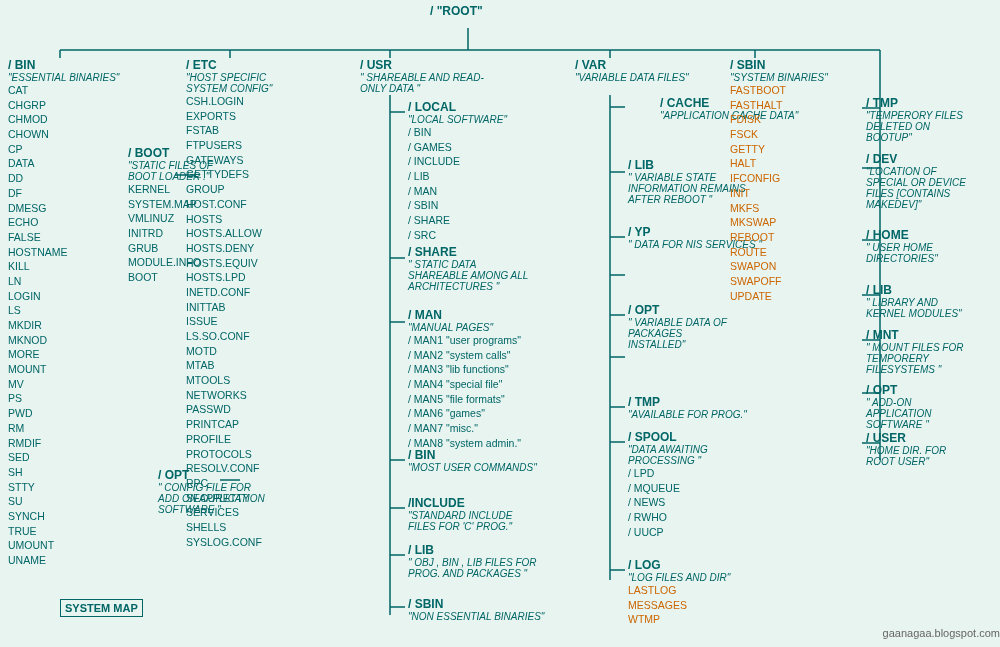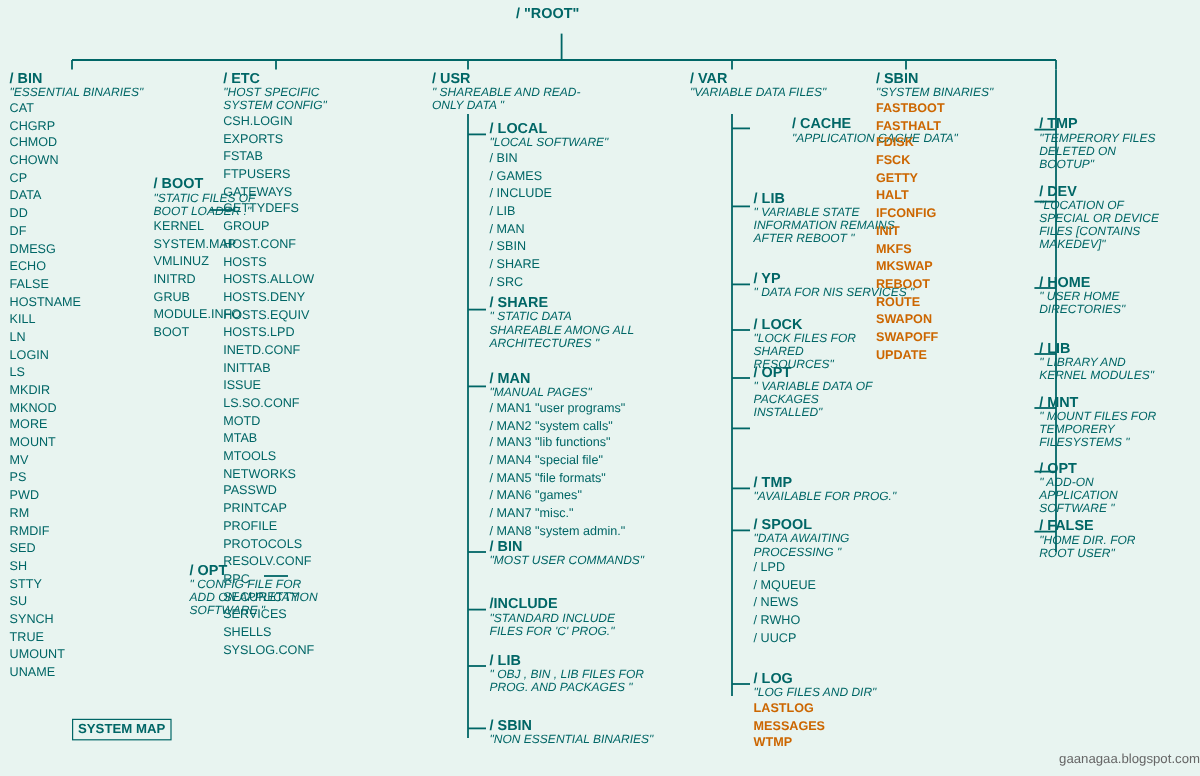--- a/index.html
+++ b/index.html
@@ -40,21 +40,21 @@
 
     .node-list {
       list-style: none;
       font-size: 10.5px;
       color: #006666;
       line-height: 1.4;
     }
 
     .highlight-orange {
       color: #cc6600;
-      font-weight: bold;
+      font-weight: normal;
     }
 
     
     svg.connectors {
       position: absolute;
       top: 0; left: 0;
       width: 1000px;
       height: 647px;
       pointer-events: none;
     }
@@ -310,24 +310,20 @@
   <div class="node" style="top:158px; left:628px;">
     <div class="node-title">/ LIB</div>
     <div class="node-desc" style="width:120px;">" VARIABLE STATE INFORMATION REMAINS AFTER REBOOT "</div>
   </div>
 
   <div class="node" style="top:225px; left:628px;">
     <div class="node-title">/ YP</div>
     <div class="node-desc">" DATA FOR NIS SERVICES "</div>
   </div>
 
-  <div class="node" style="top:263px; left:628px;">
-    <div class="node-title">/ LOCK</div>
-    <div class="node-desc" style="width:110px;">"LOCK FILES FOR SHARED RESOURCES"</div>
-  </div>
 
   <div class="node" style="top:303px; left:628px;">
     <div class="node-title">/ OPT</div>
     <div class="node-desc" style="width:110px;">" VARIABLE DATA OF PACKAGES INSTALLED"</div>
   </div>
 
 
   <div class="node" style="top:395px; left:628px;">
     <div class="node-title">/ TMP</div>
     <div class="node-desc">"AVAILABLE FOR PROG."</div>
@@ -401,21 +397,21 @@
     <div class="node-title">/ MNT</div>
     <div class="node-desc" style="width:110px;">"  MOUNT FILES FOR TEMPORERY FILESYSTEMS "</div>
   </div>
 
   <div class="node" style="top:383px; left:866px;">
     <div class="node-title">/ OPT</div>
     <div class="node-desc" style="width:110px;">" ADD-ON APPLICATION SOFTWARE "</div>
   </div>
 
   <div class="node" style="top:431px; left:866px;">
-    <div class="node-title">/ FALSE</div>
+    <div class="node-title">/ USER</div>
     <div class="node-desc" style="width:110px;">"HOME DIR. FOR ROOT USER"</div>
   </div>
 
   <div class="system-map-label">SYSTEM MAP</div>
 
   <div class="watermark">gaanagaa.blogspot.com</div>
 
 </div>
 
 </body></html>

